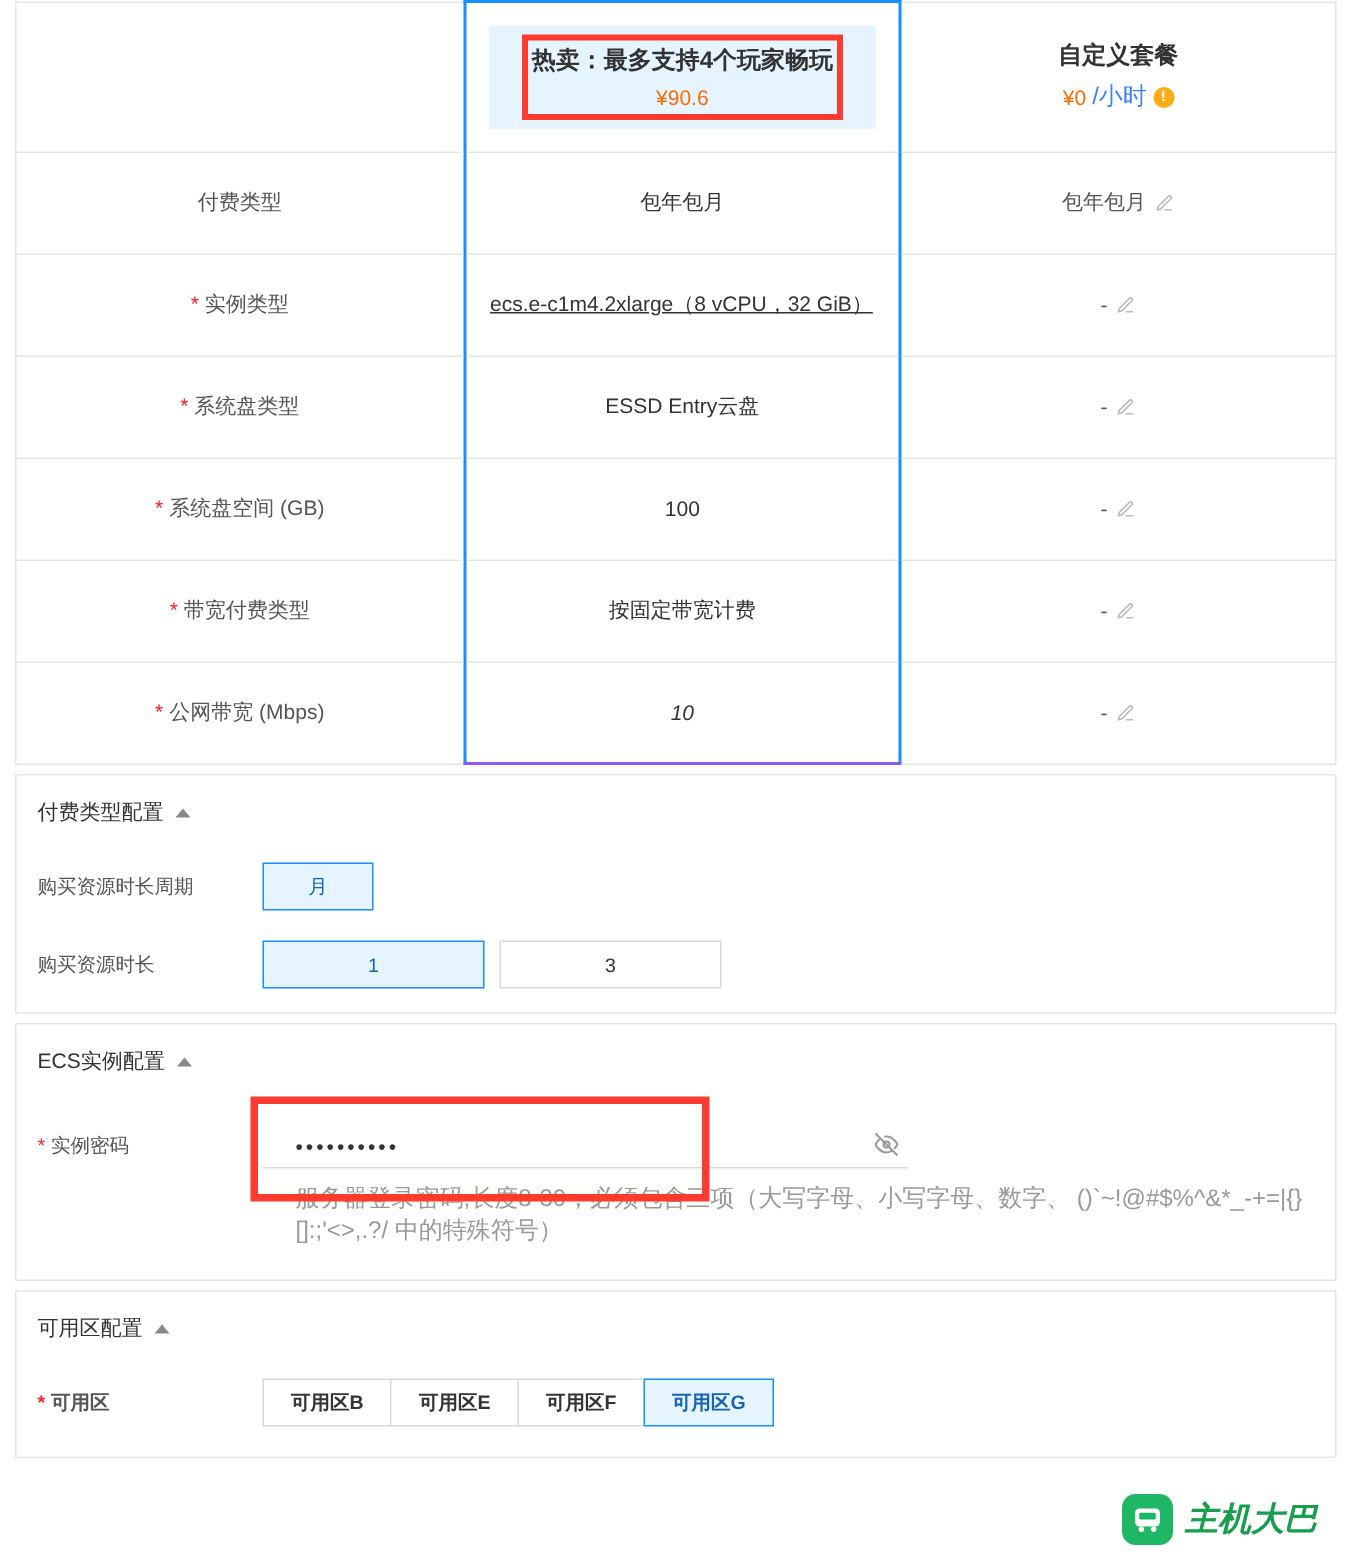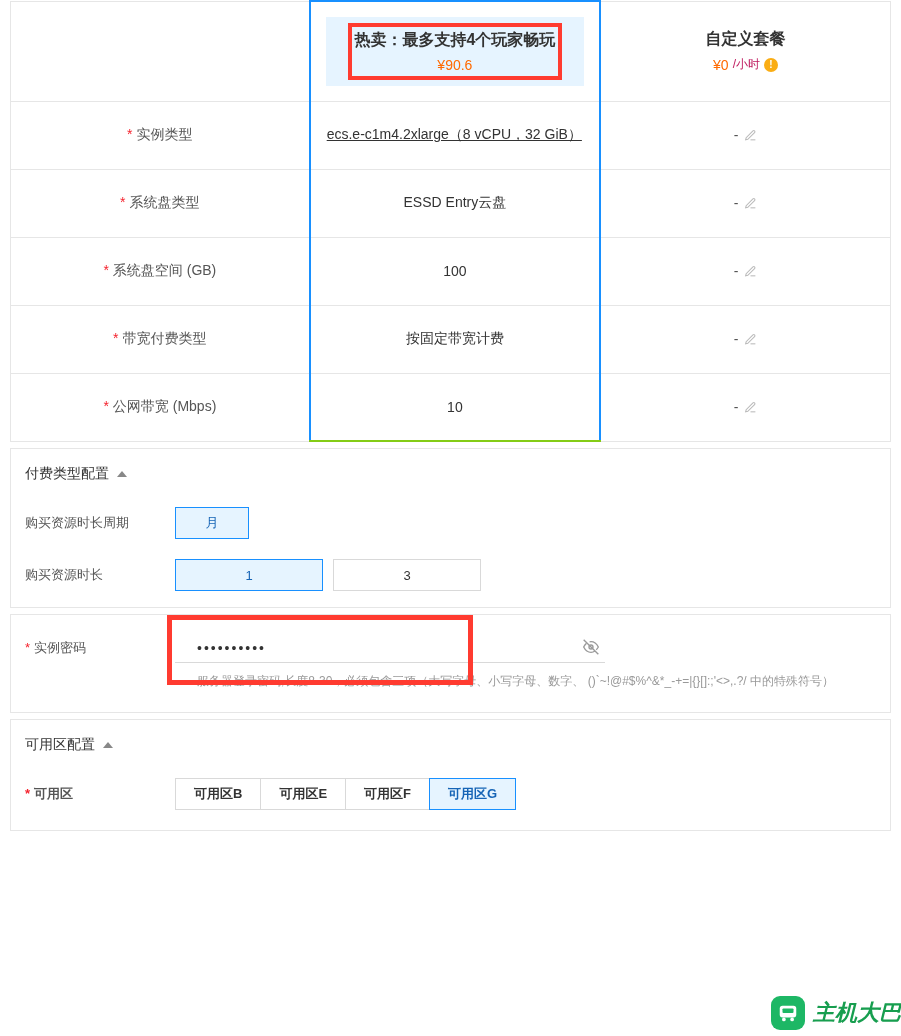--- a/index.html
+++ b/index.html
@@ -63,22 +63,22 @@
   }
   .plan-price {
     font-size: 14px;
     color: #ff6a00;
     margin-top: 6px;
     display: flex;
     align-items: center;
     gap: 4px;
   }
   .plan-price .unit {
-    color: #be185d;
-    font-size: 12px;
+    color: #3b82f6;
+    font-size: 16px;
   }
   .warn-icon {
     width: 14px;
     height: 14px;
     border-radius: 50%;
     background: #faad14;
     color: #fff;
     display: inline-flex;
     align-items: center;
     justify-content: center;
@@ -93,21 +93,22 @@
   }
   
   .cmp-table td.col-sel {
     border-left: 2px solid #1890ff;
     border-right: 2px solid #1890ff;
   }
   .cmp-table tr.header-row td.col-sel {
     border-top: 2px solid #1890ff;
   }
   .cmp-table tr:last-child td.col-sel {
-    border-bottom: 2px solid #84cc16;
+    border-bottom: 2px solid #8b5cf6;
+    font-style: italic;
   }
   .dash-edit {
     display: inline-flex;
     align-items: center;
     gap: 6px;
     color: #555;
   }
   .edit-icon {
     color: #bbb;
     font-size: 13px;
@@ -180,37 +181,37 @@
   .eye-icon {
     position: absolute;
     left: 408px;
     top: 6px;
     color: #999;
     cursor: pointer;
   }
   .eye-icon svg { width: 16px; height: 16px; }
   .pw-hint {
     margin-top: 10px;
-    font-size: 12px;
+    font-size: 16px;
     color: #999;
     padding-left: 22px;
   }
   .pw-redbox {
     position: absolute;
     left: -8px;
     top: -18px;
     width: 306px;
     height: 70px;
     border: 5px solid #ff3b30;
     pointer-events: none;
   }
   
   .brand {
     position: fixed;
-    right: 0;
+    right: 23px;
     bottom: 6px;
     display: flex;
     align-items: center;
     gap: 8px;
     font-style: italic;
     font-weight: 700;
     font-size: 22px;
     color: #179e4f;
   }
   .brand-icon {
@@ -250,20 +251,35 @@
         <div class="plan-title">自定义套餐</div>
         <div class="plan-price">
           <span>¥0</span>
           <span class="unit">/小时</span>
           <span class="warn-icon">!</span>
         </div>
       </div>
     </td>
   </tr>
 
+  <tr class="body-row">
+    <td class="row-label"><span>付费类型</span></td>
+    <td class="col-sel"><span>包年包月</span></td>
+    <td>
+      <span class="dash-edit">
+            <span>包年包月</span>
+        <span class="edit-icon">
+          <svg viewBox="0 0 24 24" fill="none" stroke="currentColor" stroke-width="2">
+                <path d="M12 20h9"></path>
+                <path d="M16.5 3.5a2.121 2.121 0 013 3L7 19l-4 1 1-4 12.5-12.5z"></path>
+              </svg>
+        </span>
+      </span>
+    </td>
+  </tr>
 
   <tr class="body-row">
     <td class="row-label"><span class="req">*</span><span>实例类型</span></td>
     <td class="col-sel" style="text-align:left;text-decoration:underline;"><span>ecs.e-c1m4.2xlarge（8 vCPU，32 GiB）</span></td>
     <td>
       <span class="dash-edit">
             <span>-</span>
         <span class="edit-icon">
               <svg viewBox="0 0 24 24" fill="none" stroke="currentColor" stroke-width="2">
                 <path d="M12 20h9"></path>
@@ -354,20 +370,24 @@
   <div class="form-row">
     <div class="form-label">购买资源时长</div>
     <div class="opt-group">
       <div class="opt wide selected">1</div>
       <div class="opt wide">3</div>
     </div>
   </div>
 </div>
 
 <div class="card">
+  <div class="section-header">
+    <span>ECS实例配置</span>
+    <span class="caret"></span>
+  </div>
   <div class="form-row" style="align-items:flex-start; padding-top:18px; padding-bottom:22px;">
     <div class="form-label" style="padding-top:6px;"><span class="req">*</span><span>实例密码</span></div>
     <div class="pw-wrap">
       <div class="pw-redbox"></div>
       <input class="pw-input" type="password" value="••••••••••" style="">
       <span class="eye-icon">
         <svg viewBox="0 0 24 24" fill="none" stroke="currentColor" stroke-width="2">
           <path d="M17.94 17.94A10.94 10.94 0 0112 20C5 20 1 12 1 12a20.77 20.77 0 014.22-5.58"></path>
           <path d="M9.9 4.24A10.94 10.94 0 0112 4c7 0 11 8 11 8a20.86 20.86 0 01-3.17 4.19"></path>
           <path d="M1 1l22 22"></path>

